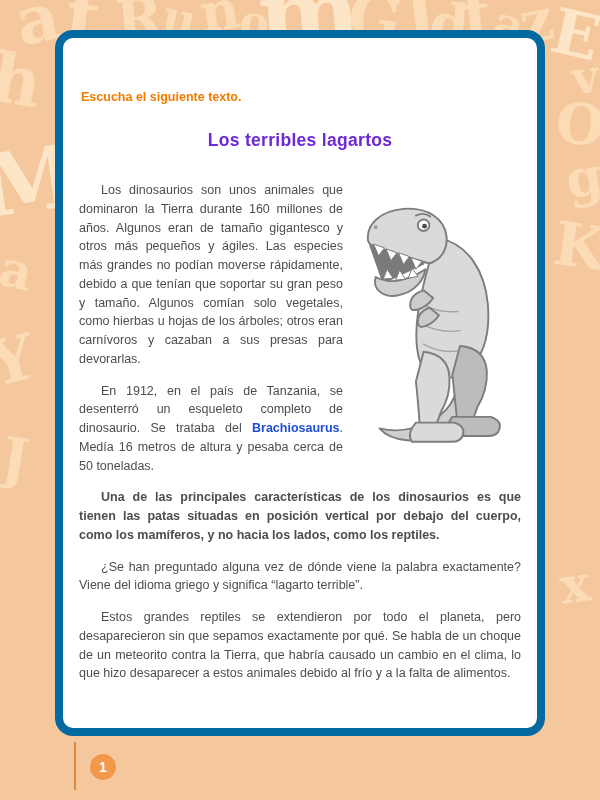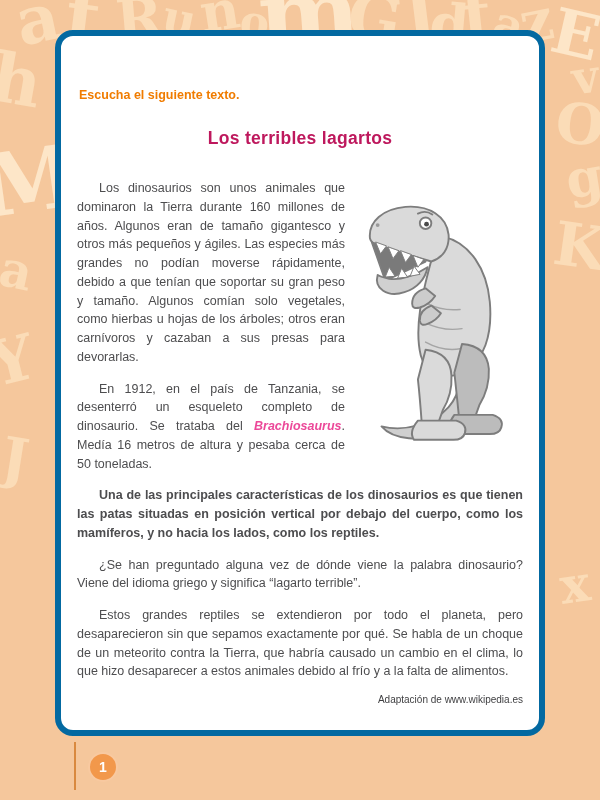--- a/index.html
+++ b/index.html
@@ -21,36 +21,36 @@
     user-select:none;
     pointer-events:none;
   }
 
   
   .card {
     position:absolute;
     left:55px; top:30px;
     width:490px; height:706px;
     background:#ffffff;
-    border:6px solid #0369a1;
+    border:8px solid #0369a1;
     border-radius:18px;
     padding:52px 16px 14px 16px;
   }
 
   .instruction {
     font-size:12.5px;
     font-weight:bold;
     color:#f07c00;
     margin:0 0 26px 2px;
   }
 
   .title {
     font-size:17.5px;
     font-weight:bold;
-    color:#be185d;
+    color:#6d28d9;
     text-align:center;
     letter-spacing:.3px;
     margin:10px 0 30px 0;
   }
 
   .body-text { font-size:12.5px; color:#4d4d4f; }
 
   .para {
     text-align:justify;
     text-indent:22px;
@@ -62,23 +62,22 @@
     float:right;
     width:168px;
     height:278px;
     margin:2px 0 6px 10px;
   }
   .dino-figure svg { width:100%; height:100%; }
 
   .clear-float { clear:both;font-weight:bold; }
 
   .highlight-word {
-    color:#ec4899;
-    font-weight:bold;
-    font-style:italic;
+    color:#1d4ed8;
+    font-weight:bold;
   }
 
   .attribution {
     text-align:right;
     font-size:10px;
     color:#3f3f41;
     margin-top:4px;
   }
 
   
@@ -186,25 +185,24 @@
         </g>
       </svg>
     </figure>
 
     <p class="para">Los dinosaurios son unos animales que dominaron la Tierra durante 160 millones de años. Algunos eran de tamaño gigantesco y otros más pequeños y ágiles. Las especies más grandes no podían moverse rápidamente, debido a que tenían que soportar su gran peso y tamaño. Algunos comían solo vegetales, como hierbas u hojas de los árboles; otros eran carnívoros y cazaban a sus presas para devorarlas.</p>
 
     <p class="para"><span>En 1912, en el país de Tanzania, se desenterró un esqueleto completo de dinosaurio. Se trataba del </span><span class="highlight-word">Brachiosaurus</span><span>. Medía 16 metros de altura y pesaba cerca de 50 toneladas.</span></p>
 
     <p class="para clear-float">Una de las principales características de los dinosaurios es que tienen las patas situadas en posición vertical por debajo del cuerpo, como los mamíferos, y no hacia los lados, como los reptiles.</p>
 
-    <p class="para">¿Se han preguntado alguna vez de dónde viene la palabra dinosaurio? Viene del idioma griego y significa “lagarto terrible”.</p>
+    <p class="para">¿Se han preguntado alguna vez de dónde viene la palabra exactamente? Viene del idioma griego y significa “lagarto terrible”.</p>
 
     <p class="para">Estos grandes reptiles se extendieron por todo el planeta, pero desaparecieron sin que sepamos exactamente por qué. Se habla de un choque de un meteorito contra la Tierra, que habría causado un cambio en el clima, lo que hizo desaparecer a estos animales debido al frío y a la falta de alimentos.</p>
 
-    <p class="attribution">Adaptación de www.wikipedia.es</p>
 
   </div>
 </div>
 
 <div class="badge-line"></div>
 <div class="page-badge">
   <span>1</span>
 </div>
 
 </body></html>

